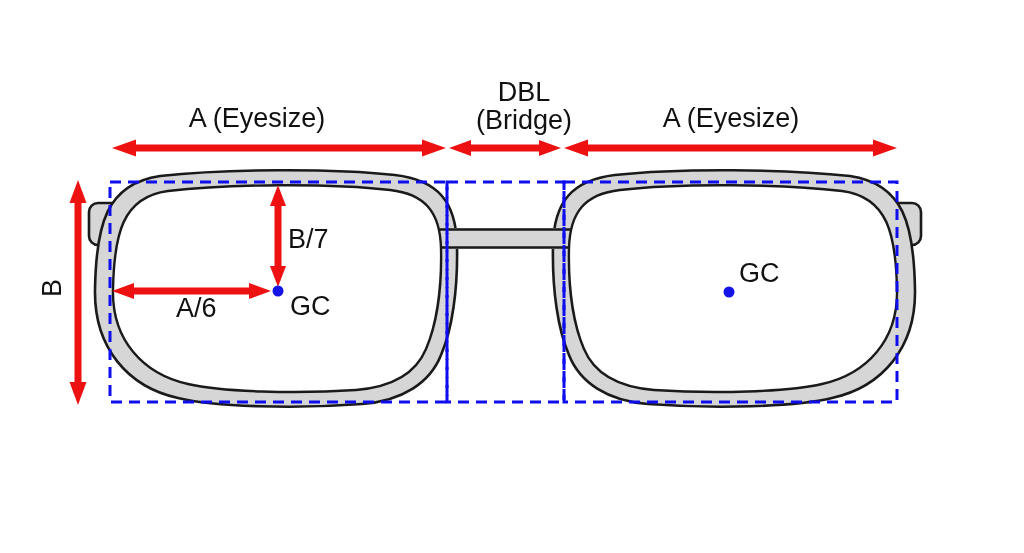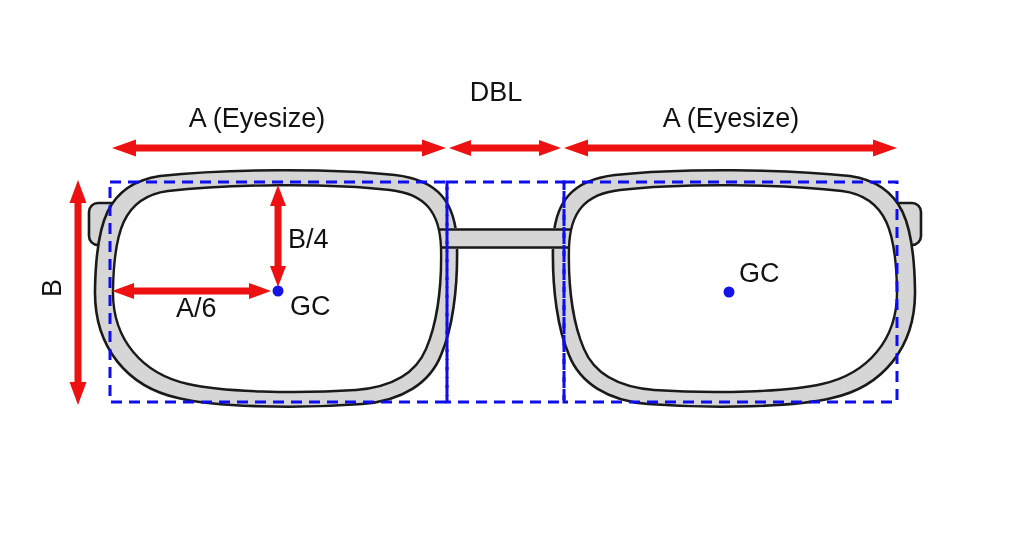--- a/index.html
+++ b/index.html
@@ -120,28 +120,29 @@
         <polygon class="red-fill" points="271,291 249,283 249,299"></polygon>
       </g>
     </g>
 
     <circle cx="278" cy="291" r="5.5" class="dot"></circle>
     <circle cx="729" cy="292" r="5.5" class="dot"></circle>
   </svg>
 
   <div class="lbl centered" style="left:257px;top:104px;">A (Eyesize)</div>
 
-  <div class="lbl centered" style="left:496px;top:78px;">
+  <div class="lbl centered" style="left:524px;top:78px;">
     <div>DBL</div>
+    <div>(Bridge)</div>
   </div>
 
   <div class="lbl centered" style="left:731px;top:104px;">A (Eyesize)</div>
 
   <div class="lbl rot" style="left:52px;top:288px;">B</div>
 
-  <div class="lbl" style="left:288px;top:225px;">B/4</div>
+  <div class="lbl" style="left:288px;top:225px;">B/7</div>
 
   <div class="lbl" style="left:176px;top:294px;">A/6</div>
 
   <div class="lbl" style="left:290px;top:292px;">GC</div>
 
   <div class="lbl" style="left:739px;top:259px;">GC</div>
 </div>
 
 </body></html>

